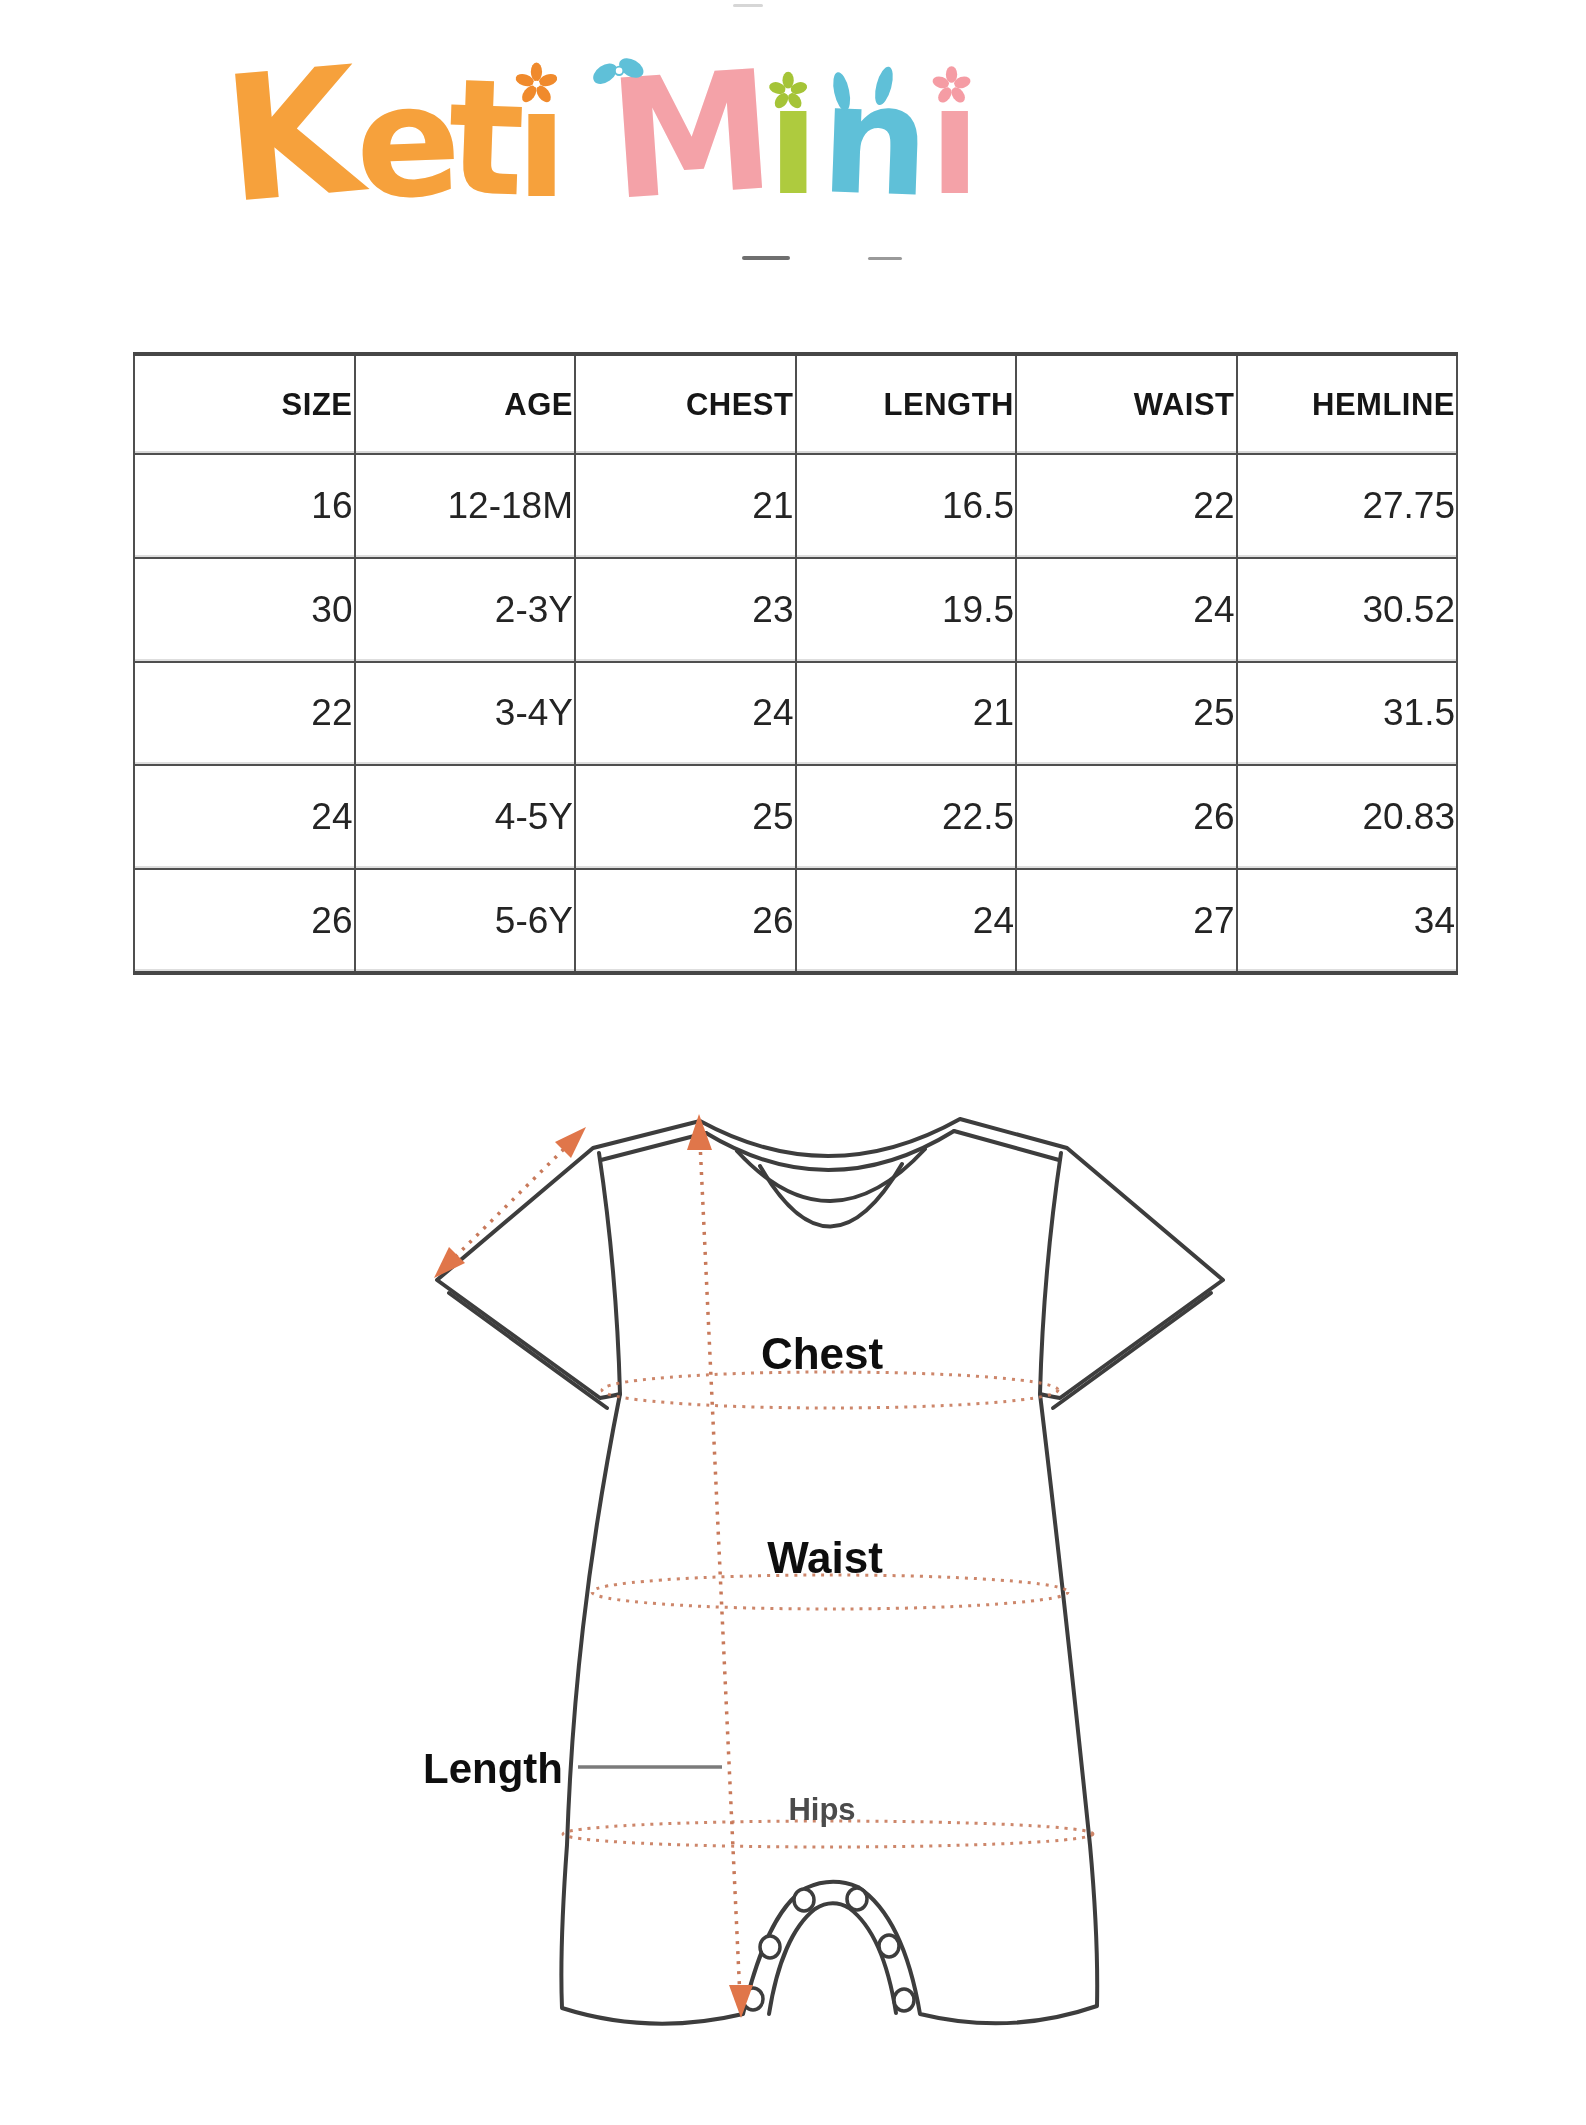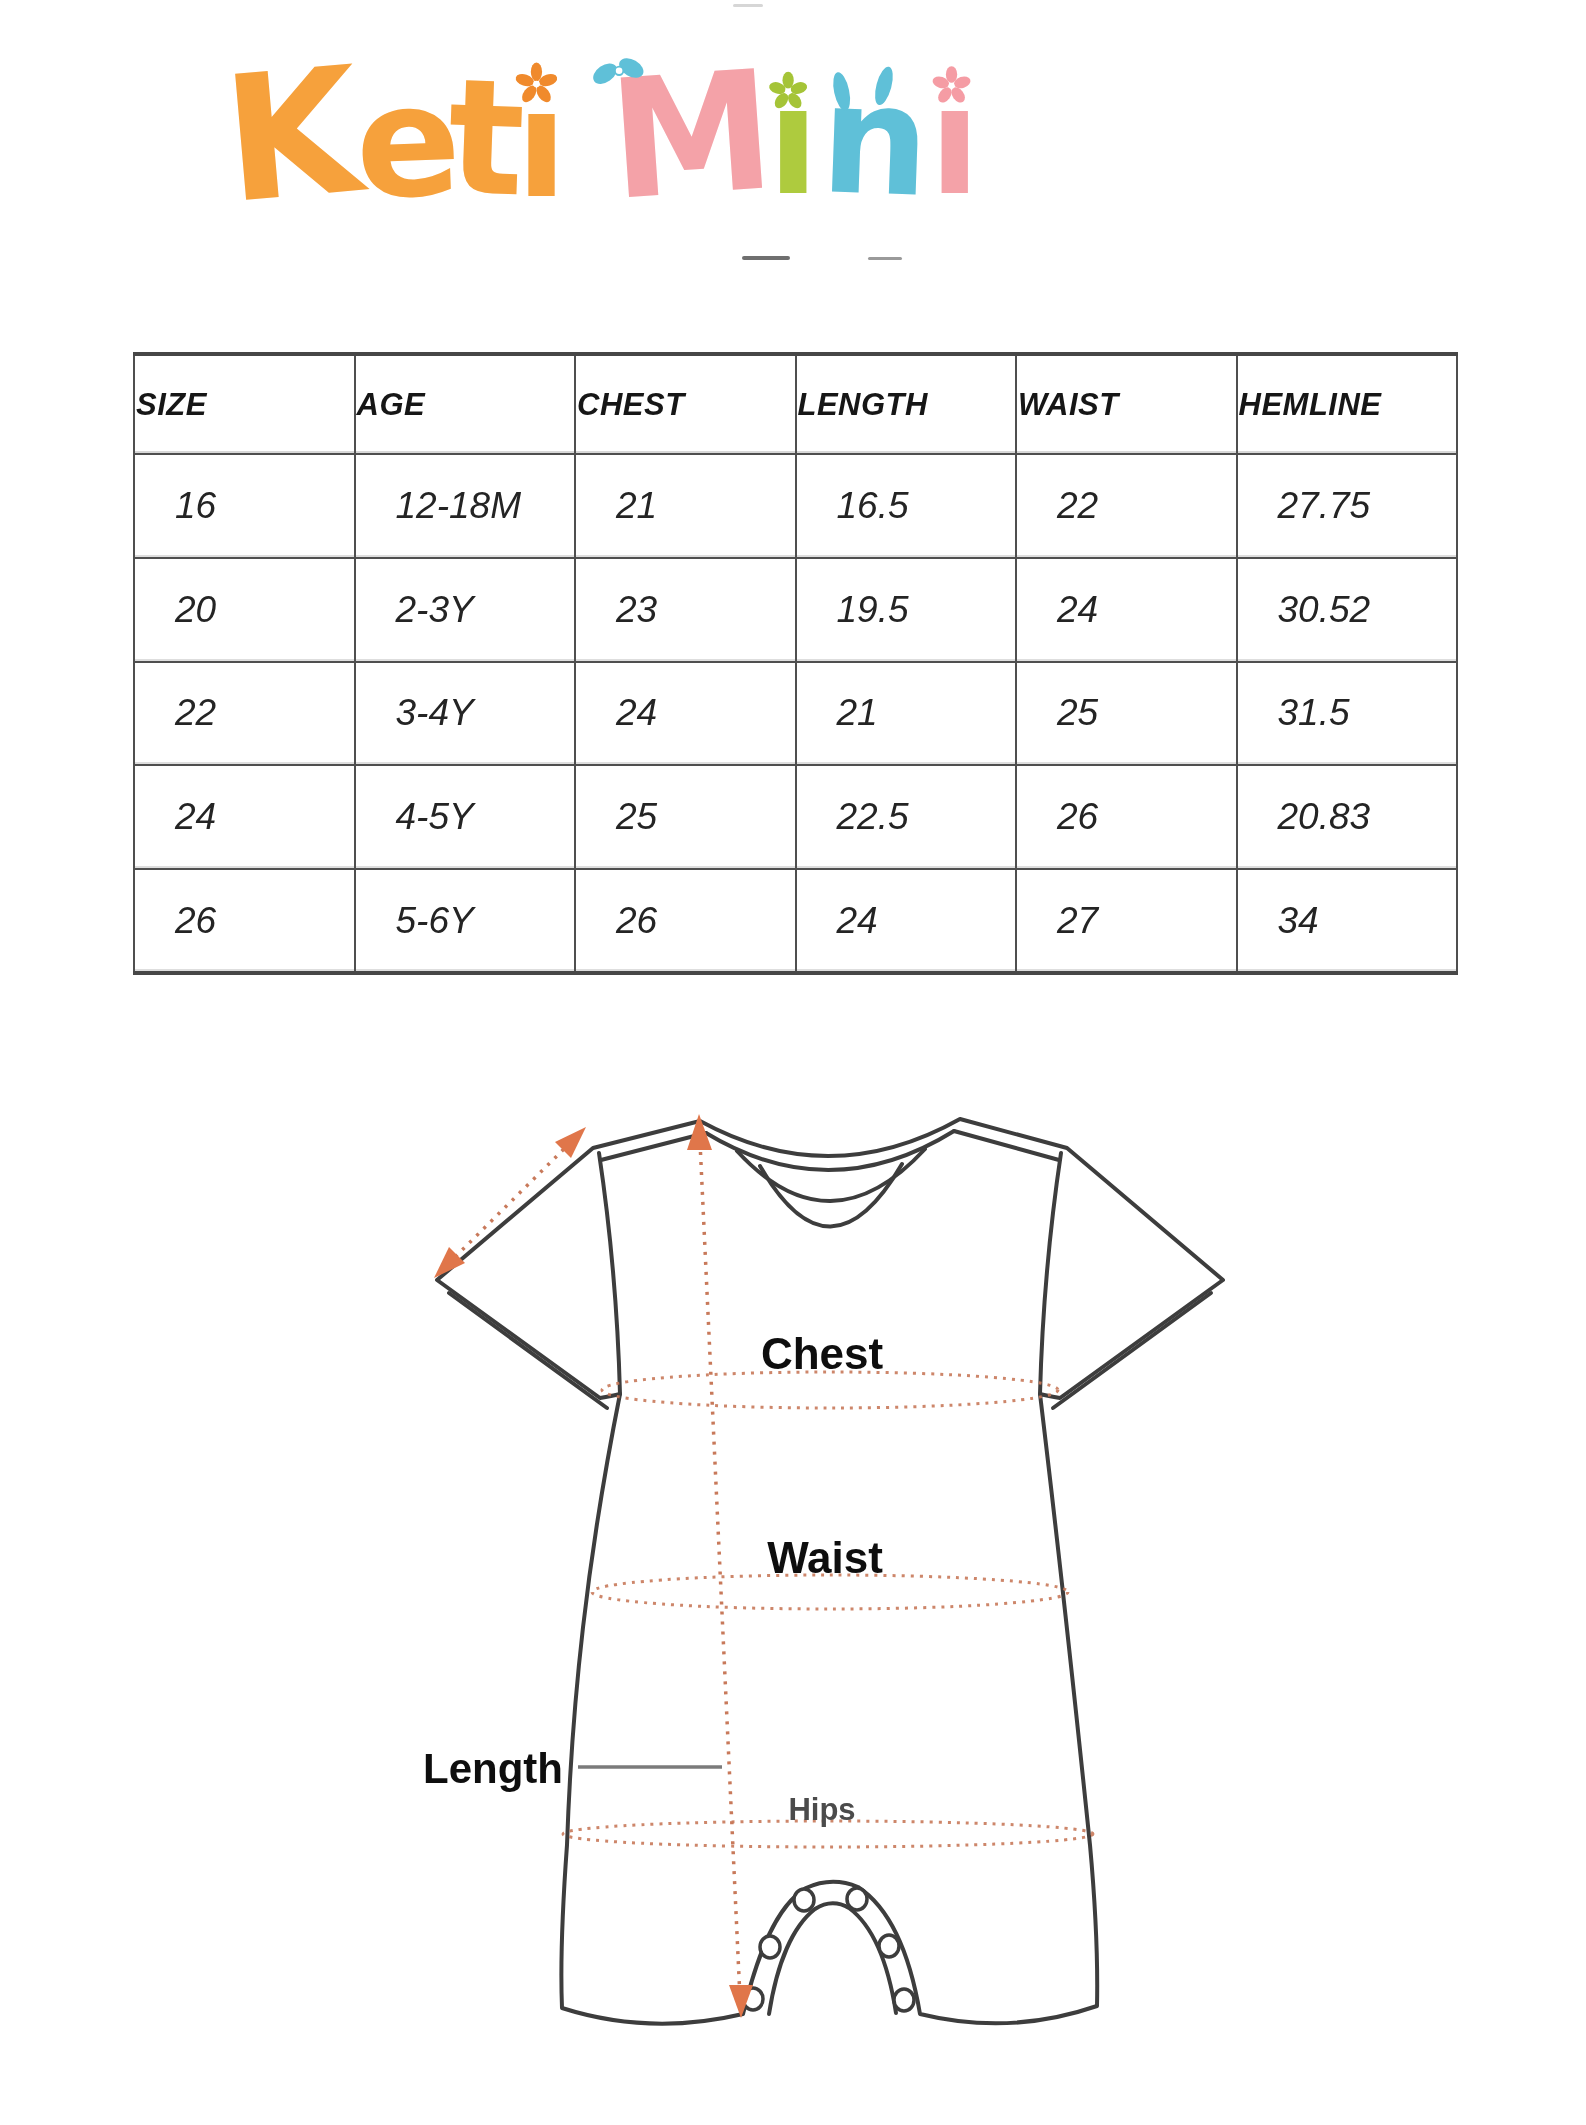--- a/index.html
+++ b/index.html
@@ -6,22 +6,22 @@
   #page{position:relative;width:1586px;height:2125px;background:#ffffff;overflow:hidden;
         font-family:"Liberation Sans", sans-serif;color:#1b1b1b;}
   
   .stray{position:absolute;background:#8a8a8a;border-radius:2px;}
   
   #page-title{position:absolute;left:545px;top:280px;width:660px;text-align:center;
               font-size:50px;font-weight:700;letter-spacing:0px;color:#050505;}
   
   #size-table{position:absolute;left:133px;top:352px;width:1325px;height:623px;
               border-collapse:collapse;table-layout:fixed;}
-  #size-table th,#size-table td{border:2px solid #4f4f4f;text-align:left;vertical-align:middle;
-              background:#ffffff;font-style:italic;}
+  #size-table th,#size-table td{border:2px solid #4f4f4f;text-align:right;vertical-align:middle;
+              background:#ffffff;}
   #size-table thead tr{height:100px;}
   #size-table tbody tr{height:87px;}
   #size-table th{font-size:31px;font-weight:700;color:#161616;letter-spacing:0.5px;
               border-top:4px solid #474747;box-shadow:inset 0 -2px 0 #d8d8d8;}
   #size-table td{font-size:37px;font-weight:400;color:#242424;box-shadow:inset 0 -2px 0 #dedede;padding-left:40px;}
   #size-table tbody tr:last-child td{border-bottom:4px solid #474747;}
   
   #diagram-svg{position:absolute;left:300px;top:1040px;width:1000px;height:1085px;}
   
   #logo-svg{position:absolute;left:215px;top:22px;width:780px;height:216px;}
@@ -102,21 +102,21 @@
     <tbody>
       <tr>
         <td>16</td>
         <td>12-18M</td>
         <td>21</td>
         <td>16.5</td>
         <td>22</td>
         <td>27.75</td>
       </tr>
       <tr>
-        <td>20</td>
+        <td>30</td>
         <td>2-3Y</td>
         <td>23</td>
         <td>19.5</td>
         <td>24</td>
         <td>30.52</td>
       </tr>
       <tr>
         <td>22</td>
         <td>3-4Y</td>
         <td>24</td>

